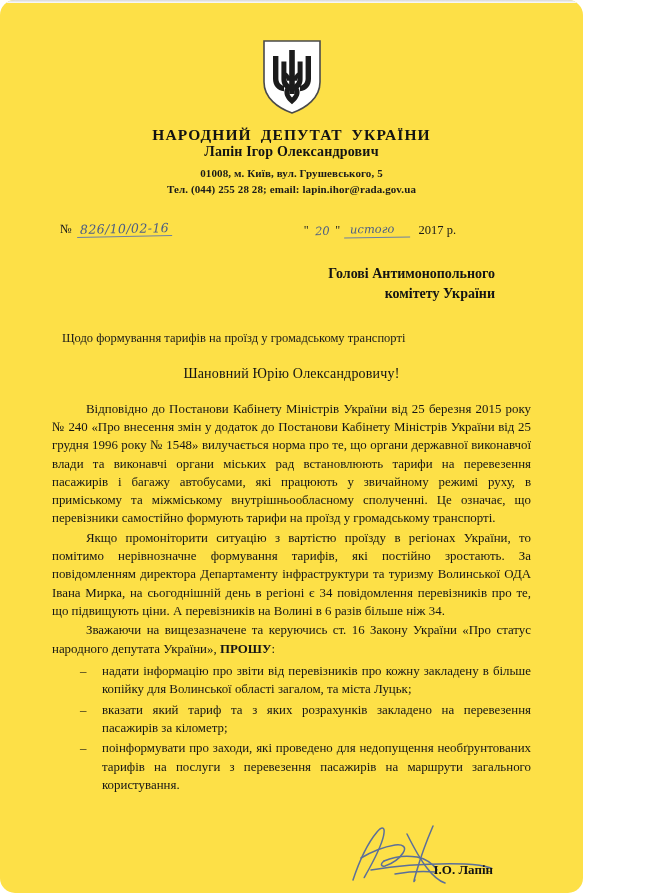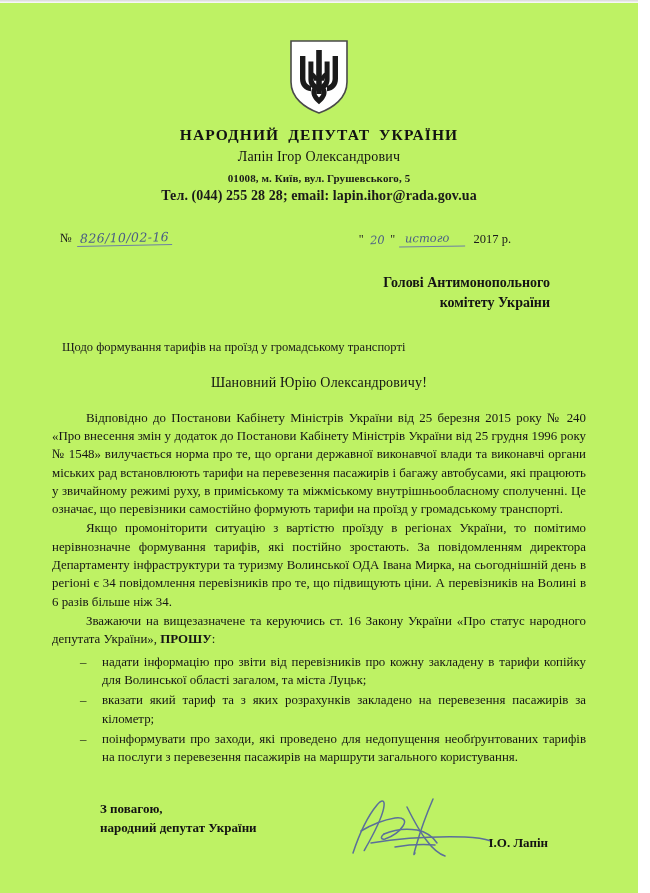--- a/index.html
+++ b/index.html
@@ -6,25 +6,26 @@
     margin: 0;
     padding: 0;
     background: #ffffff;
   }
   body {
     font-family: "Liberation Serif", "DejaVu Serif", serif;
     color: #1a1a1a;
   }
   .page {
     position: relative;
-    width: 638px;
+    width: 583px;
     height: 893px;
-    background: #bef264;
+    background: #fde047;
     overflow: hidden;
     box-sizing: border-box;
+    border-radius: 15px;
   }
   .top-edge {
     position: absolute;
     top: 0; left: 0;
     width: 100%;
     height: 3px;
     background: linear-gradient(to bottom, #d8d8d8 0%, #eeeeee 60%, #fdfdfd 100%);
   }
   .content {
     position: relative;
@@ -49,33 +50,32 @@
   }
   .lh-title {
     font-size: 15.5px;
     font-weight: bold;
     letter-spacing: 1.1px;
     word-spacing: 4px;
     color: #131313;
   }
   .lh-name {
     font-size: 14px;
-    font-weight: normal;
-    margin-top: 5px;
+    font-weight: bold;
     letter-spacing: 0.2px;
     color: #131313;
   }
   .lh-address {
     font-size: 11px;
     font-weight: bold;
     margin-top: 7px;
     letter-spacing: 0.1px;
   }
   .lh-contact {
-    font-size: 14px;
+    font-size: 11px;
     font-weight: bold;
     margin-top: 4px;
     letter-spacing: 0.1px;
   }
 
   
   .refrow {
     position: relative;
     margin-top: 23px;
     height: 26px;
@@ -285,37 +285,33 @@
 
     <div class="body">
       <p>Відповідно до Постанови Кабінету Міністрів України від 25 березня 2015 року № 240 «Про внесення змін у додаток до Постанови Кабінету Міністрів України від 25 грудня 1996 року № 1548» вилучається норма про те, що органи державної виконавчої влади та виконавчі органи міських рад встановлюють тарифи на перевезення пасажирів і багажу автобусами, які працюють у звичайному режимі руху, в приміському та міжміському внутрішньообласному сполученні. Це означає, що перевізники самостійно формують тарифи на проїзд у громадському транспорті.</p>
       <p>Якщо промоніторити ситуацію з вартістю проїзду в регіонах України, то помітимо нерівнозначне формування тарифів, які постійно зростають. За повідомленням директора Департаменту інфраструктури та туризму Волинської ОДА Івана Мирка, на сьогоднішній день в регіоні є 34 повідомлення перевізників про те, що підвищують ціни. А перевізників на Волині в 6 разів більше ніж 34.</p>
       <p><span>Зважаючи на вищезазначене та керуючись ст. 16 Закону України «Про статус народного депутата України», </span><span class="bold-inline">ПРОШУ</span><span>:</span></p>
     </div>
 
     <ul class="req-list">
       <li>
         <span class="dash">–</span>
-        <span>надати інформацію про звіти від перевізників про кожну закладену в тарифи копійку для Волинської області загалом, та міста Луцьк;</span>
+        <span>надати інформацію про звіти від перевізників про кожну закладену в більше копійку для Волинської області загалом, та міста Луцьк;</span>
       </li>
       <li>
         <span class="dash">–</span>
         <span>вказати який тариф та з яких розрахунків закладено на перевезення пасажирів за кілометр;</span>
       </li>
       <li>
         <span class="dash">–</span>
         <span>поінформувати про заходи, які проведено для недопущення необґрунтованих тарифів на послуги з перевезення пасажирів на маршрути загального користування.</span>
       </li>
     </ul>
 
     <div class="sig-block">
-      <div class="sig-left">
-        <div>З повагою,</div>
-        <div>народний депутат України</div>
-      </div>
       <svg class="sig-svg" viewBox="0 0 160 72">
         <g fill="none" stroke="#5b6f9a" stroke-width="1.5" stroke-linecap="round">
           <path d="M16 66 C22 48 30 30 40 18 C44 13 48 12 47 19 C46 29 38 44 32 55 C28 62 26 66 28 62"></path>
           <path d="M24 44 C34 38 46 33 58 31 C66 30 70 33 66 39 C62 45 54 50 48 52 C44 53 43 50 47 47"></path>
           <path d="M47 47 C56 43 68 41 80 43 C90 45 96 50 100 56"></path>
           <path d="M70 20 C76 32 82 44 90 54 C96 62 102 67 108 69"></path>
           <path d="M96 12 C90 26 84 42 80 56 C77 66 76 70 78 66"></path>
           <path d="M34 56 C58 52 92 49 128 50 C140 50.5 148 52 154 54"></path>
           <path d="M58 60 C70 58 84 57 98 58"></path>
         </g>

